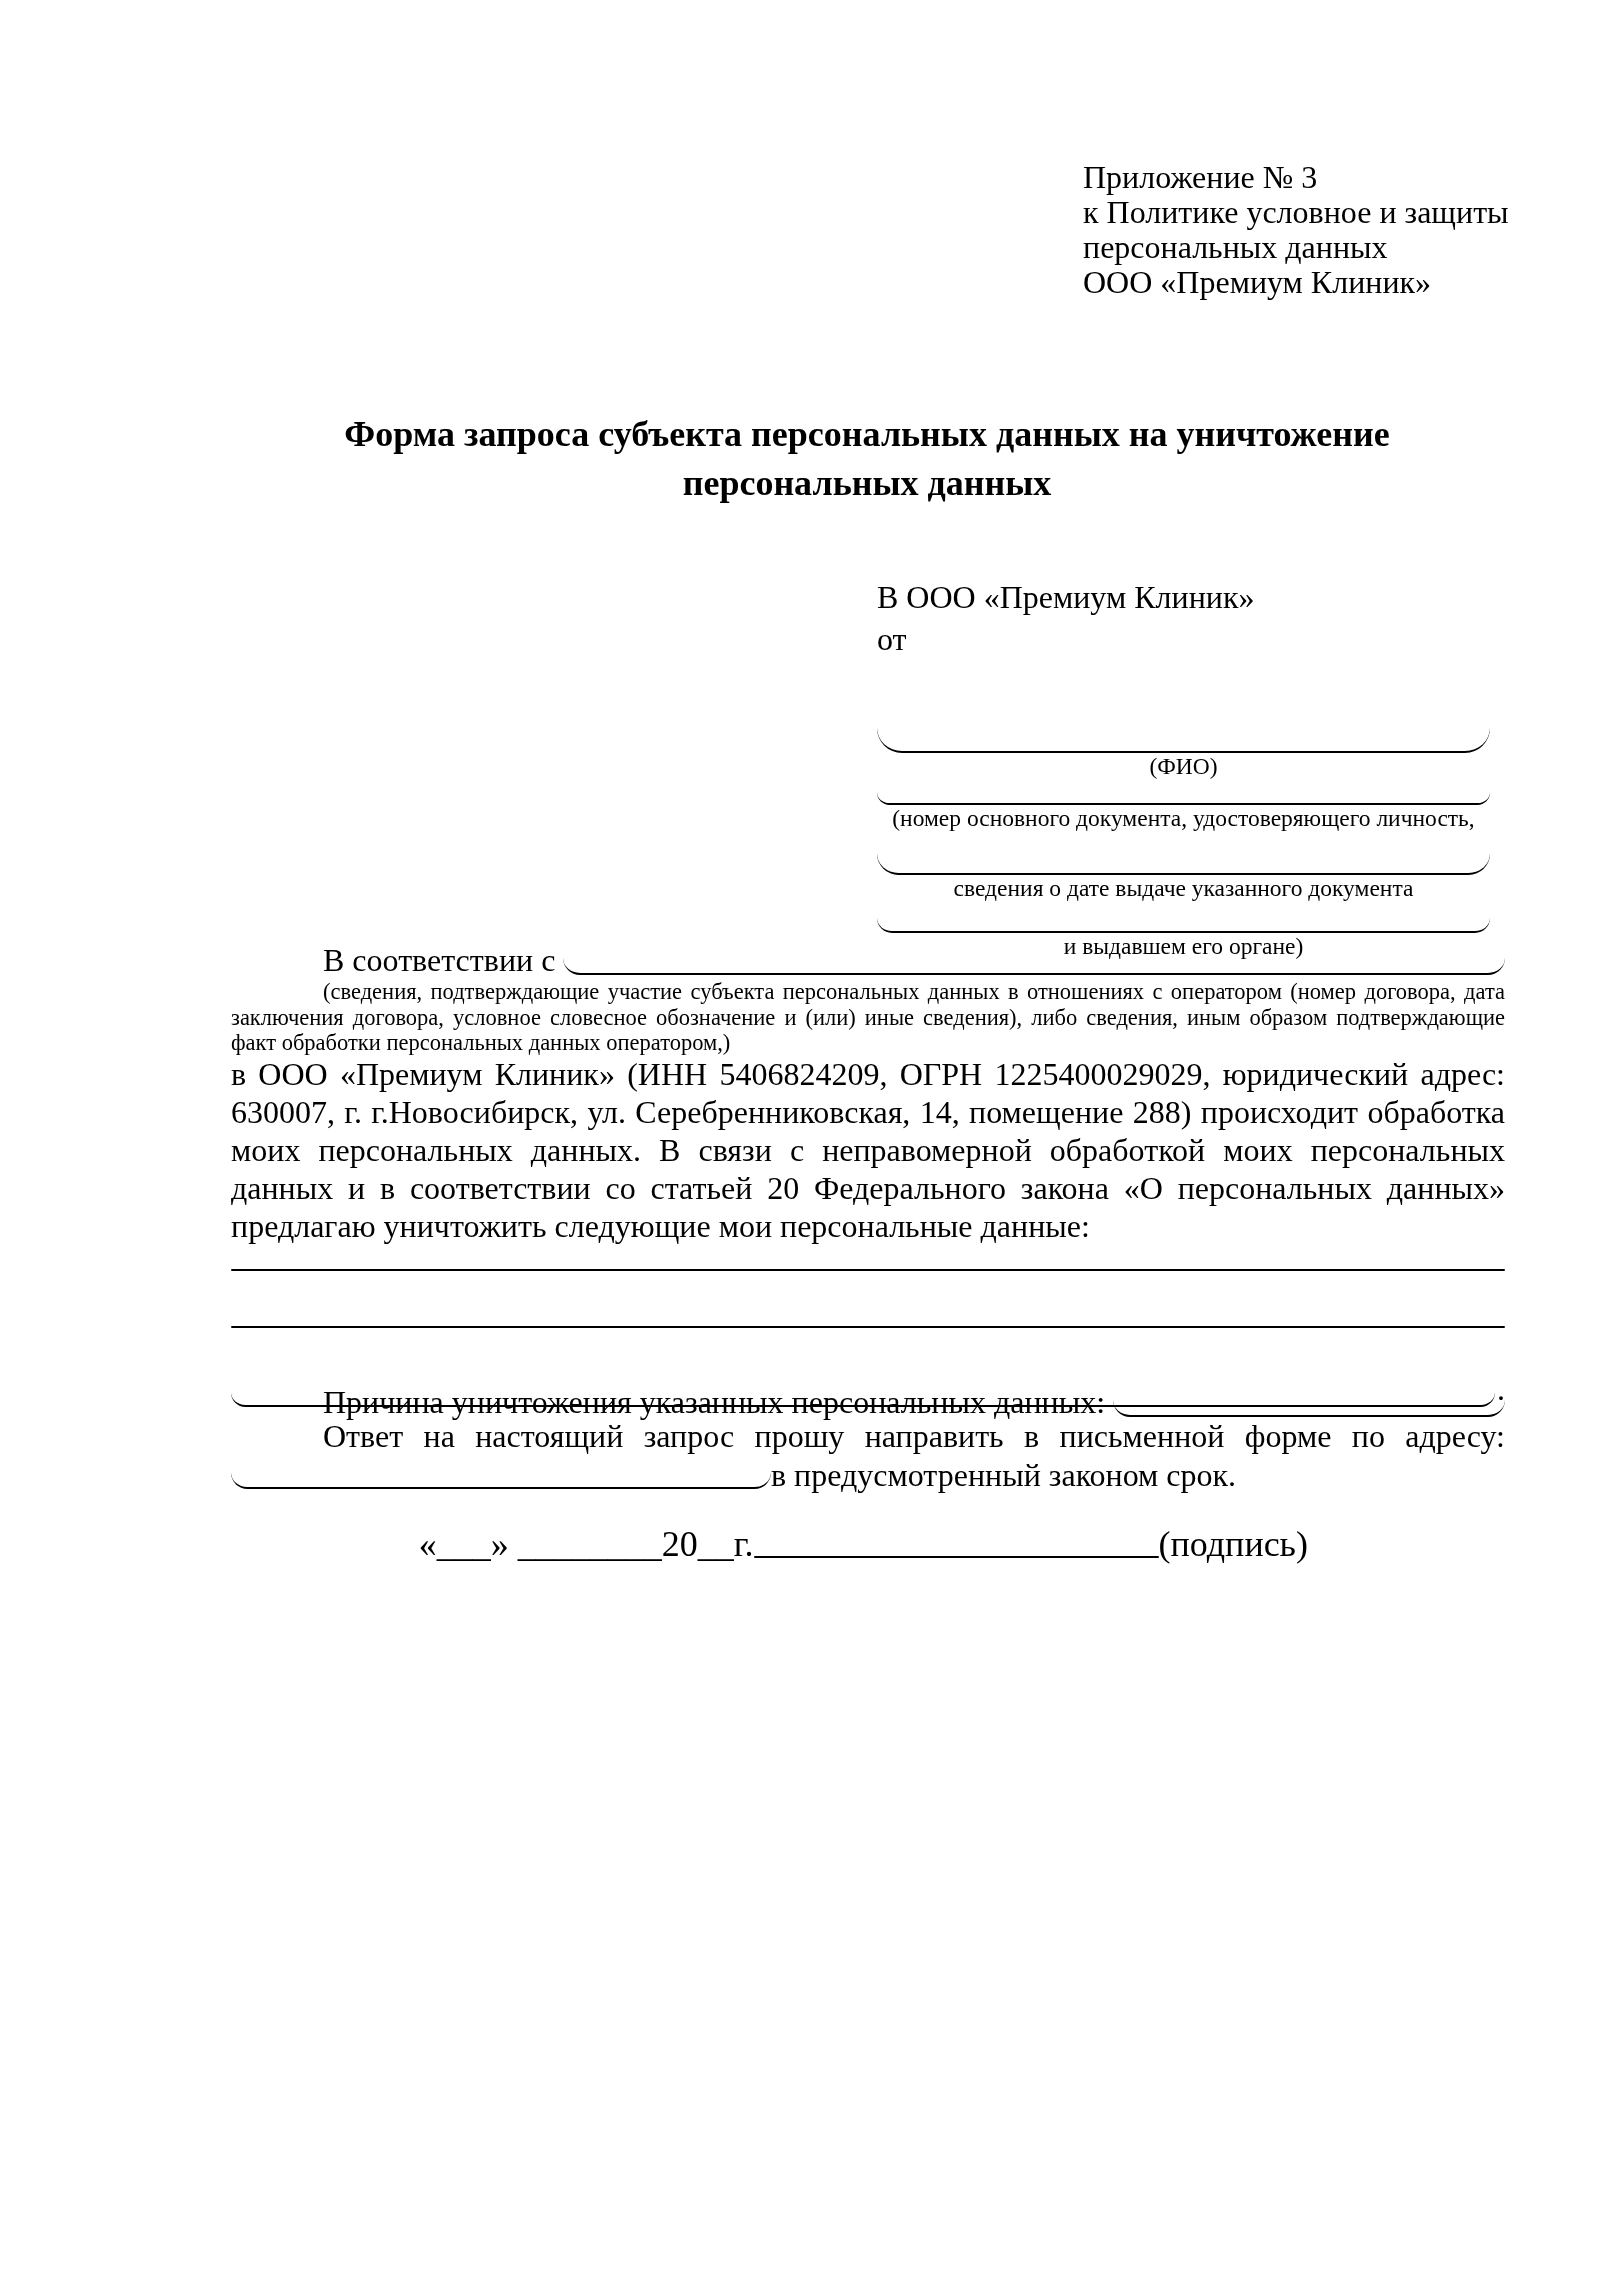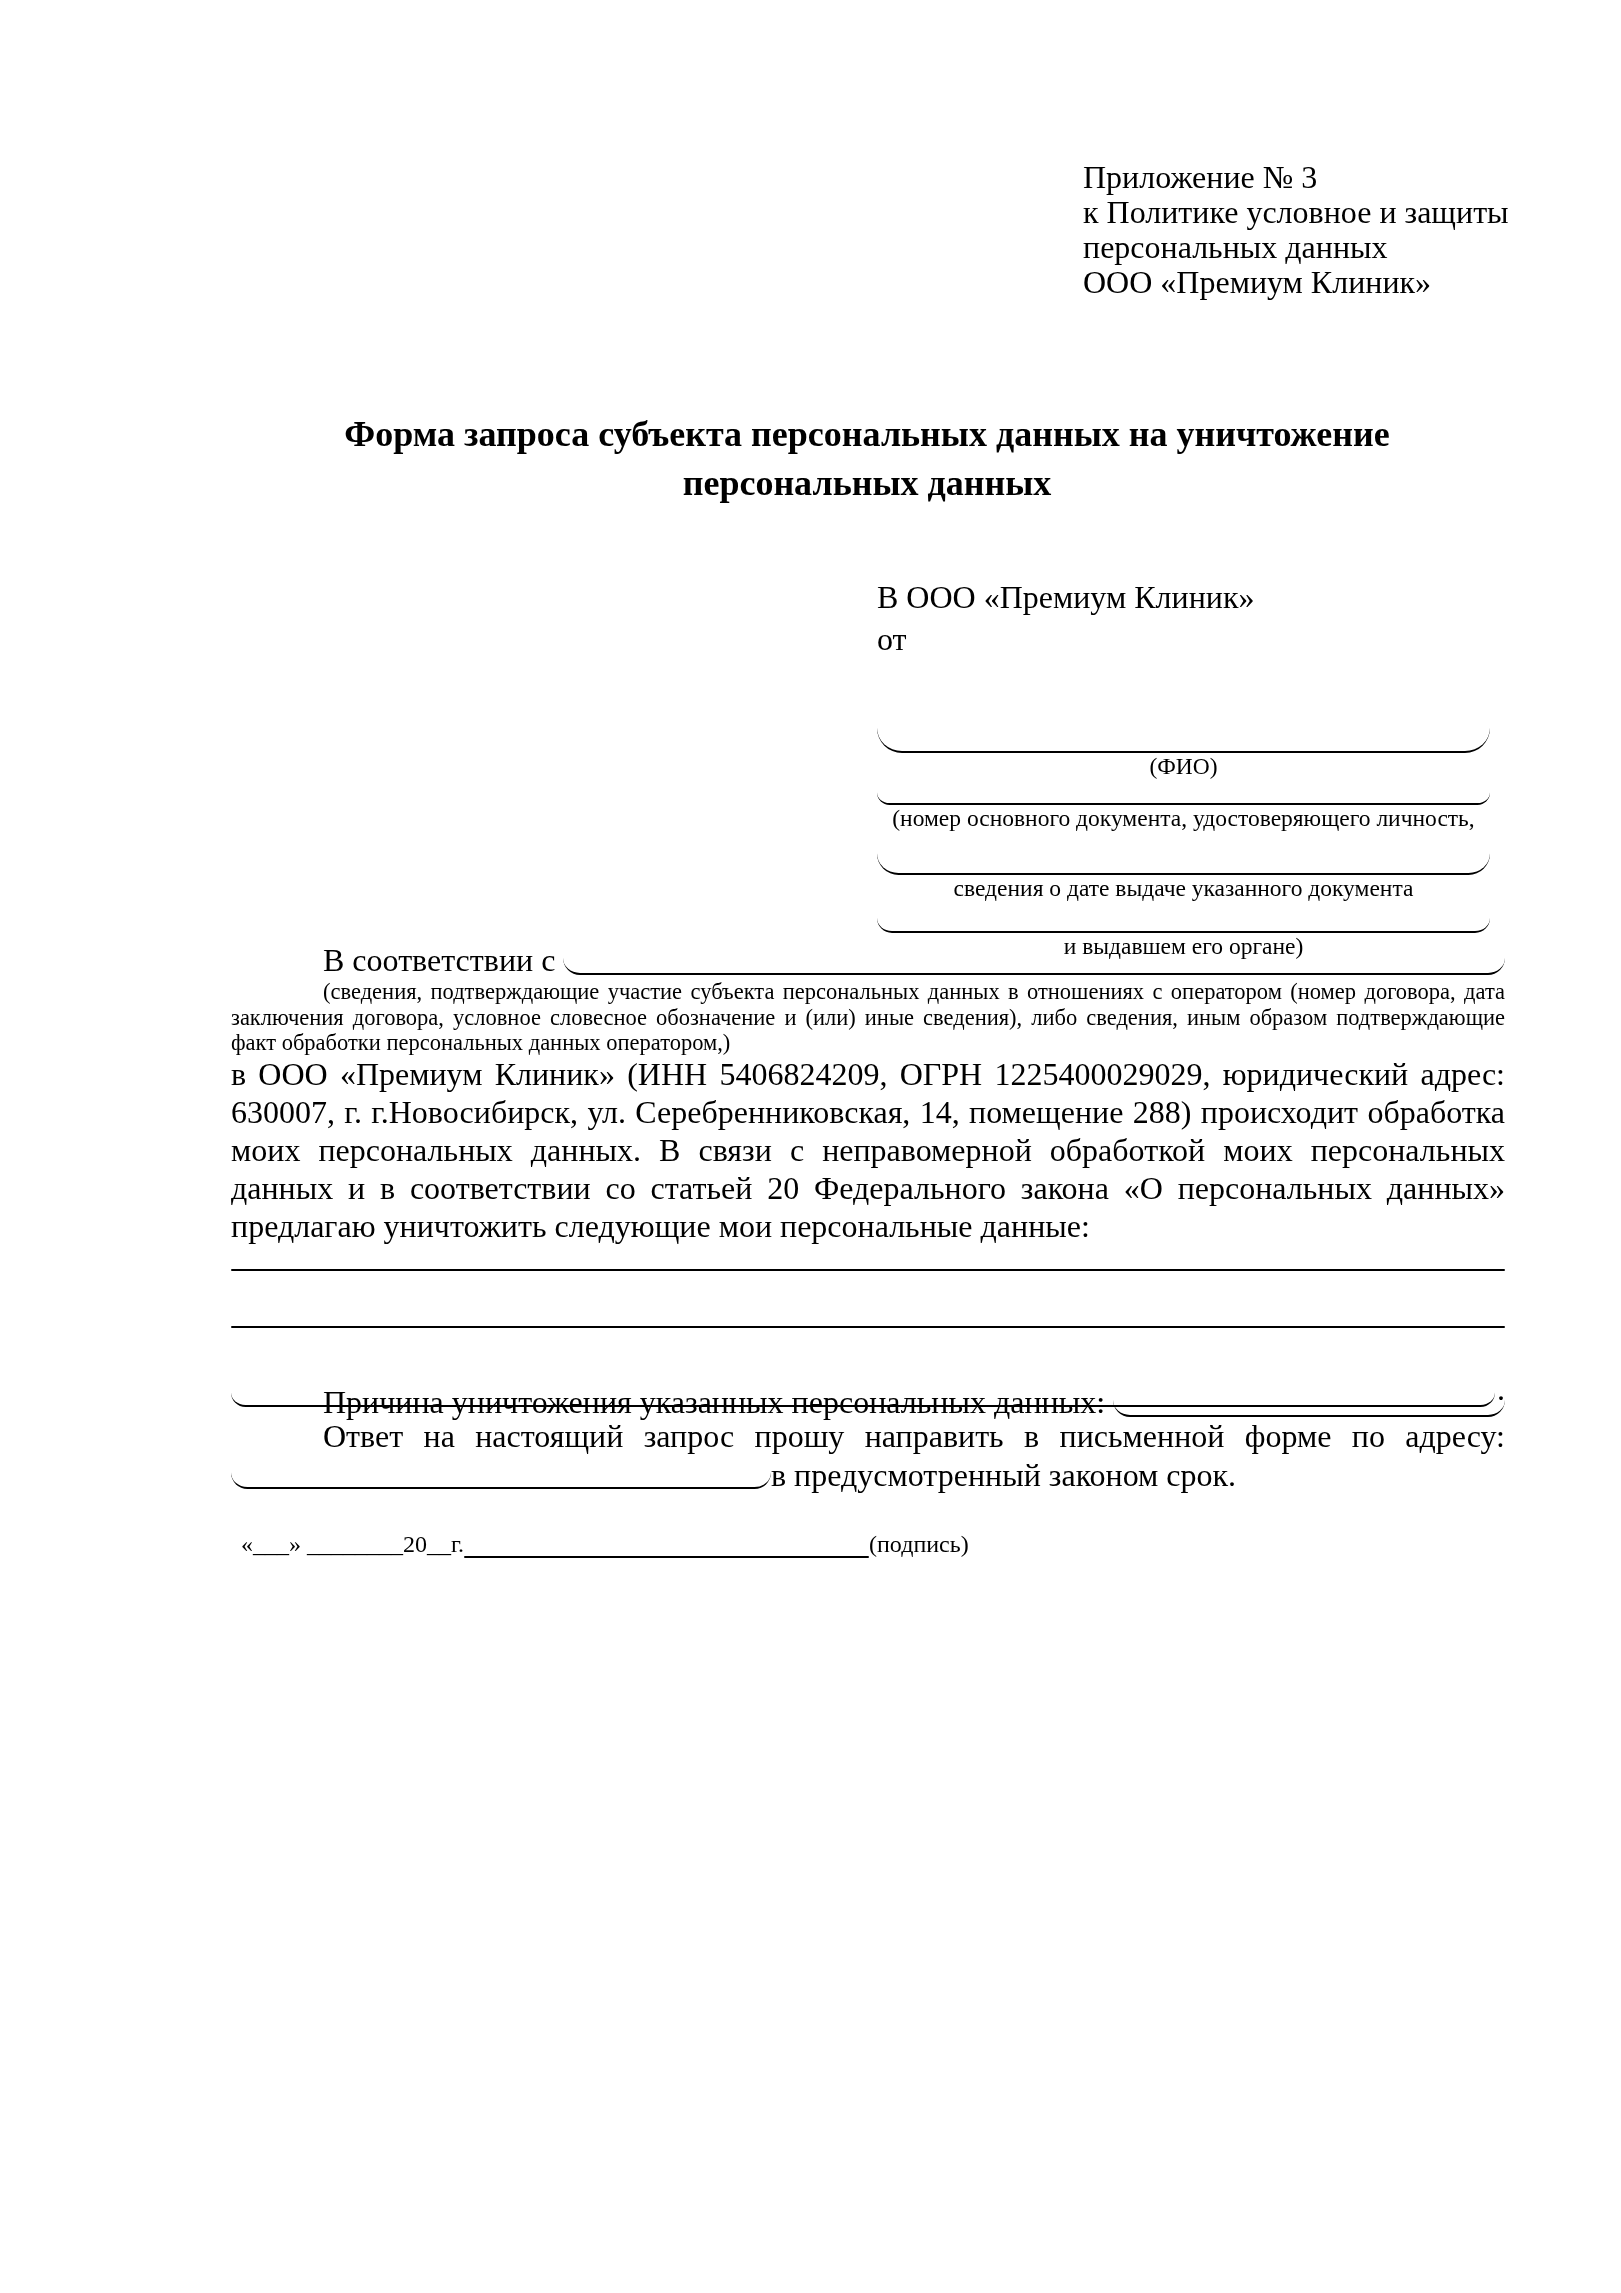--- a/index.html
+++ b/index.html
@@ -85,23 +85,23 @@
 
   .response-tail-row {
     top: 1456px; left: 231px; width: 1274px;
     display: flex; font-size: 32px; line-height: 38px;
   }
   .rule-address { width: 540px; flex: 0 0 540px; border-bottom: 2.9px solid #000; margin-bottom: 4.9px; }
   .tail-text { white-space: nowrap; }
 
   
   .sign-row {
-    top: 1525px; left: 235px; width: 1274px;
-    display: flex; justify-content: flex-start; align-items: flex-end;
-    font-size: 24px; line-height: 38px;
+    top: 1525px; left: 242px; width: 1274px;
+    display: flex; justify-content: center; align-items: flex-end;
+    font-size: 36px; line-height: 38px;
   }
   .date-left { white-space: nowrap; padding-left: 5.9px; }
   .sign-right { display: flex; align-items: flex-end; margin-right: 37px; }
   .rule-sign { width: 405px; border-bottom: 2.9px solid #000; margin-bottom: 4.9px; }
   .sign-caption { white-space: nowrap; }
 </style>
 </head>
 <body>
 
 <div class="page">

